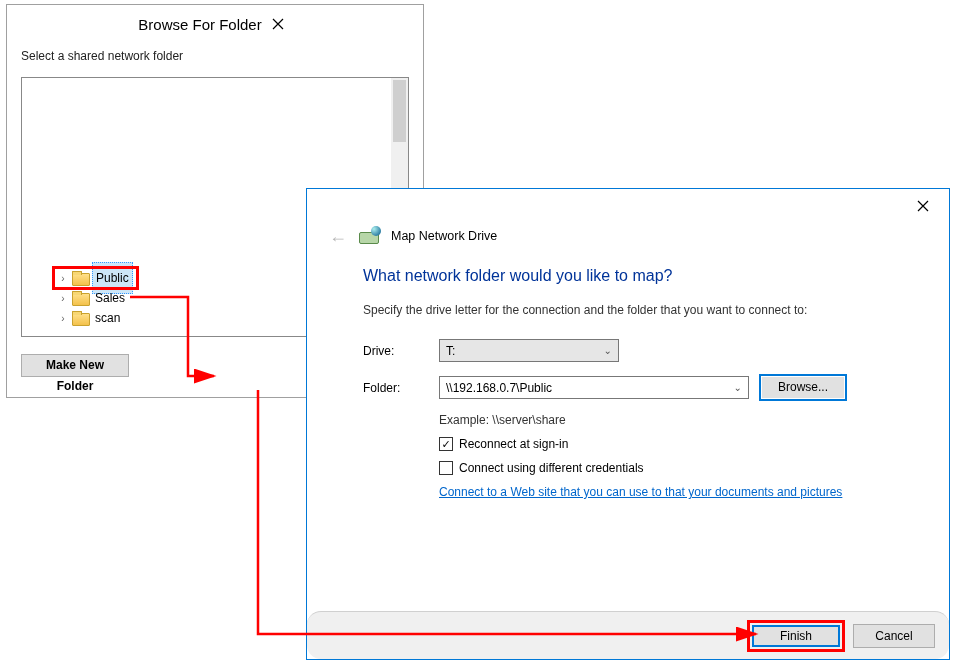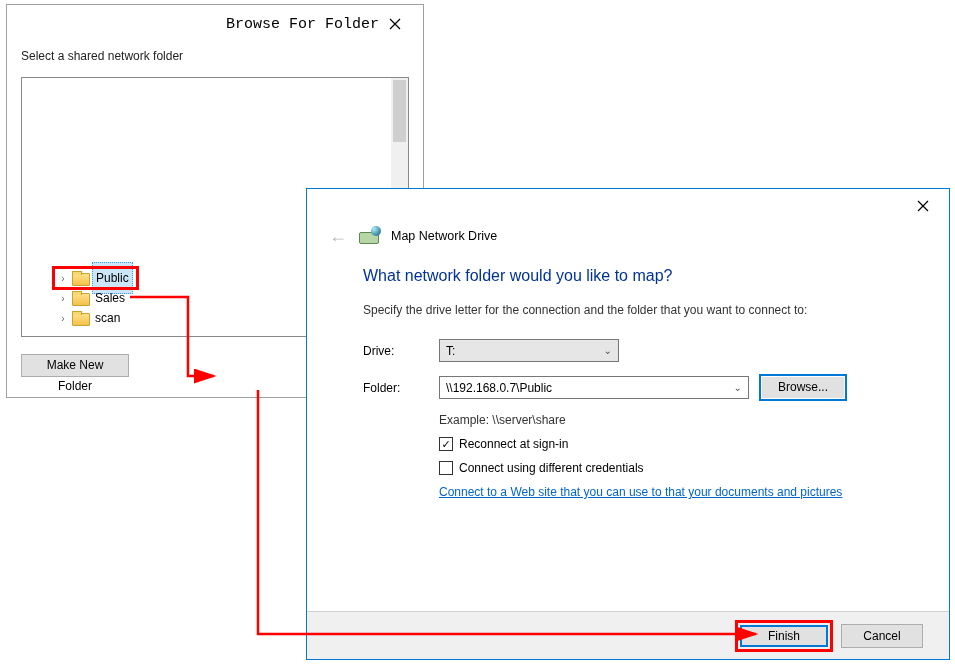--- a/index.html
+++ b/index.html
@@ -22,24 +22,23 @@
     top: 4px;
     width: 418px;
     height: 394px;
     background: #fff;
     border: 1px solid #a0a0a0;
   }
   .browse-title {
     padding: 8px 12px 8px 14px;
     display: flex;
     align-items: center;
-    justify-content: flex-end;
+    justify-content: center;
     font-size: 15px;
     background: #fff;
-    font-family: Liberation Mono, monospace;
   }
   .browse-close {
     width: 32px;
     height: 22px;
     display: flex;
     align-items: center;
     justify-content: center;
     font-size: 14px;
   }
   .browse-instr {
@@ -115,20 +114,21 @@
   .highlight-red {
     outline: 3px solid #ff0000;
     outline-offset: -1px;
   }
 
   .browse-footer {
     display: flex;
     align-items: center;
     padding: 0 14px 6px 14px;
     gap: 10px;
+    font-weight: bold;
   }
   .btn {
     min-width: 86px;
     height: 23px;
     background: #e1e1e1;
     border: 1px solid #adadad;
     font-family: inherit;
     font-size: 12px;
     text-align: center;
     line-height: 21px;
@@ -274,21 +274,22 @@
   .map-footer {
     position: absolute;
     left: 0; right: 0; bottom: 0;
     height: 48px;
     background: #f0f0f0;
     border-top: 1px solid #d0d0d0;
     display: flex;
     align-items: center;
     justify-content: flex-end;
     gap: 8px;
-    padding-right: 26px;
+    padding-right: 14px;
+    border-radius: 14px;
   }
   .finish-outer {
     border: 3px solid #ff0000;
     padding: 2px;
   }
   .finish-inner {
     width: 88px; height: 22px;
     border: 2px solid #0078d7;
     background: #e1e1e1;
     line-height: 18px; text-align: center;

